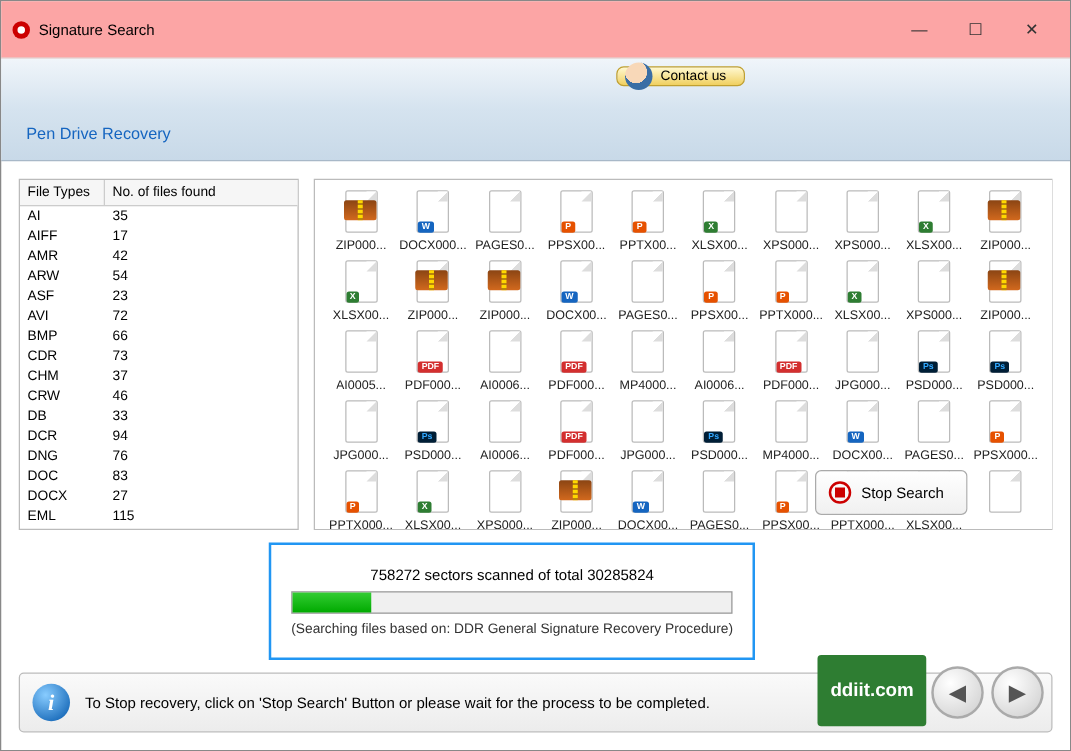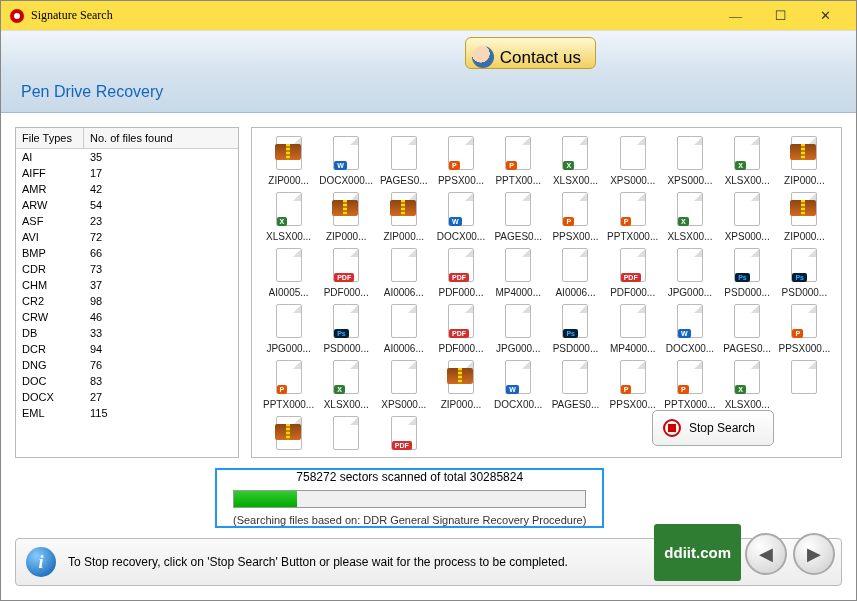--- a/index.html
+++ b/index.html
@@ -1,25 +1,25 @@
 <!DOCTYPE html>
 <html><head>
 <meta charset="utf-8">
 <style>
 * { box-sizing: border-box; margin: 0; padding: 0; }
 body { font-family: "Segoe UI", Tahoma, sans-serif; font-size: 12px; background: #fff; width: 857px; height: 601px; overflow: hidden; }
 .window { width: 857px; height: 601px; border: 1px solid #888; display: flex; flex-direction: column; background: #fff; }
-.titlebar { height: 30px; background: #fde047; display: flex; align-items: center; padding: 0 8px; border-bottom: 1px solid #ddd; font-family: Liberation Serif, serif; }
+.titlebar { height: 46px; background: #fca5a5; display: flex; align-items: center; padding: 0 8px; border-bottom: 1px solid #ddd; }
 .titlebar .app-icon { width: 16px; height: 16px; margin-right: 6px; }
 .titlebar .title { flex: 1; font-size: 12px; }
 .titlebar .ctrl { width: 45px; height: 28px; display: flex; align-items: center; justify-content: center; font-size: 13px; color: #333; cursor: pointer; }
 .header { height: 82px; background: linear-gradient(180deg, #f0f5fa 0%, #d5e3ef 50%, #c8d9e8 100%); position: relative; border-bottom: 1px solid #a8b8c8; display: flex; align-items: flex-start; padding: 8px 20px; }
 .brand-logo { font-size: 34px; font-weight: 900; color: #ff6a00; letter-spacing: 2px; font-family: Arial Black, sans-serif; text-shadow: 1px 1px 0 #c44, -1px -1px 0 #c44; }
-.brand-sub { position: absolute; left: 20px; top: 52px; font-size: 16px; color: #1565c0; font-weight: 500; text-align: right; }
-.contact-btn { position: absolute; right: 260px; top: 6px; height: 32px; padding: 0 14px 0 6px; background: linear-gradient(180deg, #fff8d0, #f0d060); border: 1px solid #c0a030; border-radius: 6px; display: flex; align-items: flex-end; gap: 6px; font-size: 17px; cursor: pointer; }
+.brand-sub { position: absolute; left: 20px; top: 52px; font-size: 13px; color: #1565c0; font-weight: 500; text-align: right; }
+.contact-btn { position: absolute; right: 260px; top: 6px; height: 16px; padding: 0 14px 0 6px; background: linear-gradient(180deg, #fff8d0, #f0d060); border: 1px solid #c0a030; border-radius: 6px; display: flex; align-items: center; gap: 6px; font-size: 11px; cursor: pointer; }
 .contact-btn .av { width: 22px; height: 22px; border-radius: 50%; background: radial-gradient(circle at 40% 35%, #f8d8b8 45%, #3a6ea5 46%); }
 .main { flex: 1; padding: 14px; display: flex; flex-direction: column; gap: 10px; overflow: hidden; }
 .content-row { display: flex; gap: 12px; flex: 1; min-height: 0; }
 .left-panel { width: 224px; border: 1px solid #bbb; background: #fff; display: flex; flex-direction: column; }
 .left-head { display: flex; border-bottom: 1px solid #ccc; background: #f6f6f6; font-size: 11px; }
 .left-head div { padding: 4px 6px; }
 .left-head div:first-child { width: 68px; border-right: 1px solid #ccc; }
 .left-rows { flex: 1; overflow-y: auto; overflow-x: hidden; }
 .left-row { display: flex; font-size: 11px; }
 .left-row div { padding: 2px 6px; }
@@ -32,21 +32,21 @@
 .fi-page { width: 26px; height: 34px; margin: 0 auto; background: #fff; border: 1px solid #bbb; border-radius: 2px; position: relative; }
 .fi-page::after { content: ""; position: absolute; top: 0; right: 0; width: 8px; height: 8px; background: linear-gradient(135deg, #fff 49%, #ddd 51%); }
 .badge { position: absolute; bottom: 2px; left: 4px; font-size: 7px; font-weight: bold; color: #fff; padding: 1px 3px; border-radius: 2px; line-height: 1; }
 .b-pdf { background: #d32f2f; }
 .b-xls { background: #2e7d32; }
 .b-doc { background: #1565c0; }
 .b-ppt { background: #e65100; }
 .b-zip { background: linear-gradient(#8b4513,#d2691e); left: 2px; width: 26px; height: 16px; top: 8px; bottom: auto; border-radius: 2px; }
 .b-zip::after { content: ""; position: absolute; left: 11px; top: 0; width: 4px; height: 16px; background: repeating-linear-gradient(#ffd700 0 2px,#b8860b 2px 4px); }
 .b-ps { background: #001e36; color: #31a8ff; }
-.progress-box { border: 2px solid #2196f3; padding: 0 16px; margin: 0 190px 0 200px; background: #fff; }
+.progress-box { border: 2px solid #2196f3; padding: 17px 16px; margin: 0 190px 0 200px; background: #fff; }
 .progress-txt { text-align: center; font-size: 12px; margin-bottom: 6px; }
 .progress-bar { height: 18px; border: 1px solid #999; background: #f0f0f0; position: relative; margin-bottom: 6px; }
 .progress-fill { height: 100%; background: linear-gradient(180deg,#3c3,#0a0); }
 .progress-sub { font-size: 11px; color: #333; }
 .bottom-row { display: flex; align-items: center; gap: 12px; position: relative; }
 .stop-btn { position: absolute; right: 68px; top: -58px; height: 36px; padding: 0 18px 0 10px; background: linear-gradient(#fff,#f0f0f0); border: 1px solid #aaa; border-radius: 5px; display: flex; align-items: center; gap: 8px; font-size: 12px; cursor: pointer; }
 .stop-ico { width: 18px; height: 18px; border: 2px solid #c00; border-radius: 50%; display: flex; align-items: center; justify-content: center; }
 .stop-ico::after { content: ""; width: 8px; height: 8px; background: #c00; }
 .footer { border: 1px solid #bbb; background: linear-gradient(#fafafa,#ececec); padding: 8px 10px; display: flex; align-items: center; gap: 12px; position: relative; border-radius: 4px; }
 .info-ico { width: 30px; height: 30px; border-radius: 50%; background: radial-gradient(circle at 35% 30%, #8cf, #05a); display: flex; align-items: center; justify-content: center; color: #fff; font-weight: bold; font-size: 18px; font-style: italic; font-family: Georgia, serif; }
@@ -120,24 +120,20 @@
             </div>
             <div class="left-row">
               <div>CDR</div>
               <div>73</div>
             </div>
             <div class="left-row">
               <div>CHM</div>
               <div>37</div>
             </div>
             <div class="left-row">
-              <div>CR2</div>
-              <div>98</div>
-            </div>
-            <div class="left-row">
               <div>CRW</div>
               <div>46</div>
             </div>
             <div class="left-row">
               <div>DB</div>
               <div>33</div>
             </div>
             <div class="left-row">
               <div>DCR</div>
               <div>94</div>

